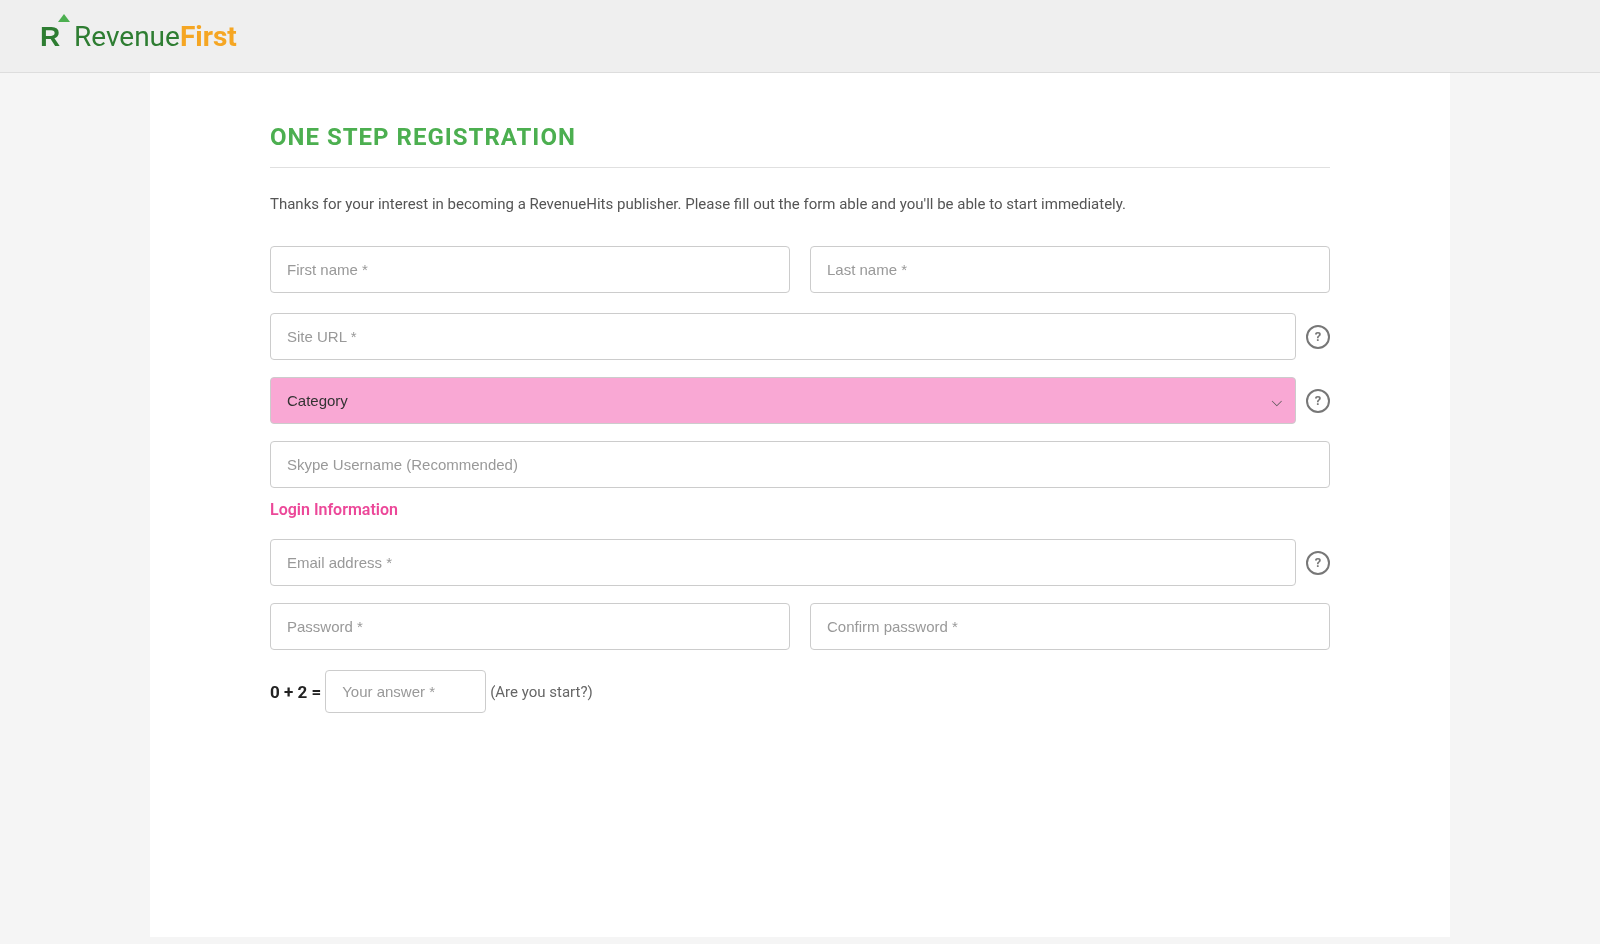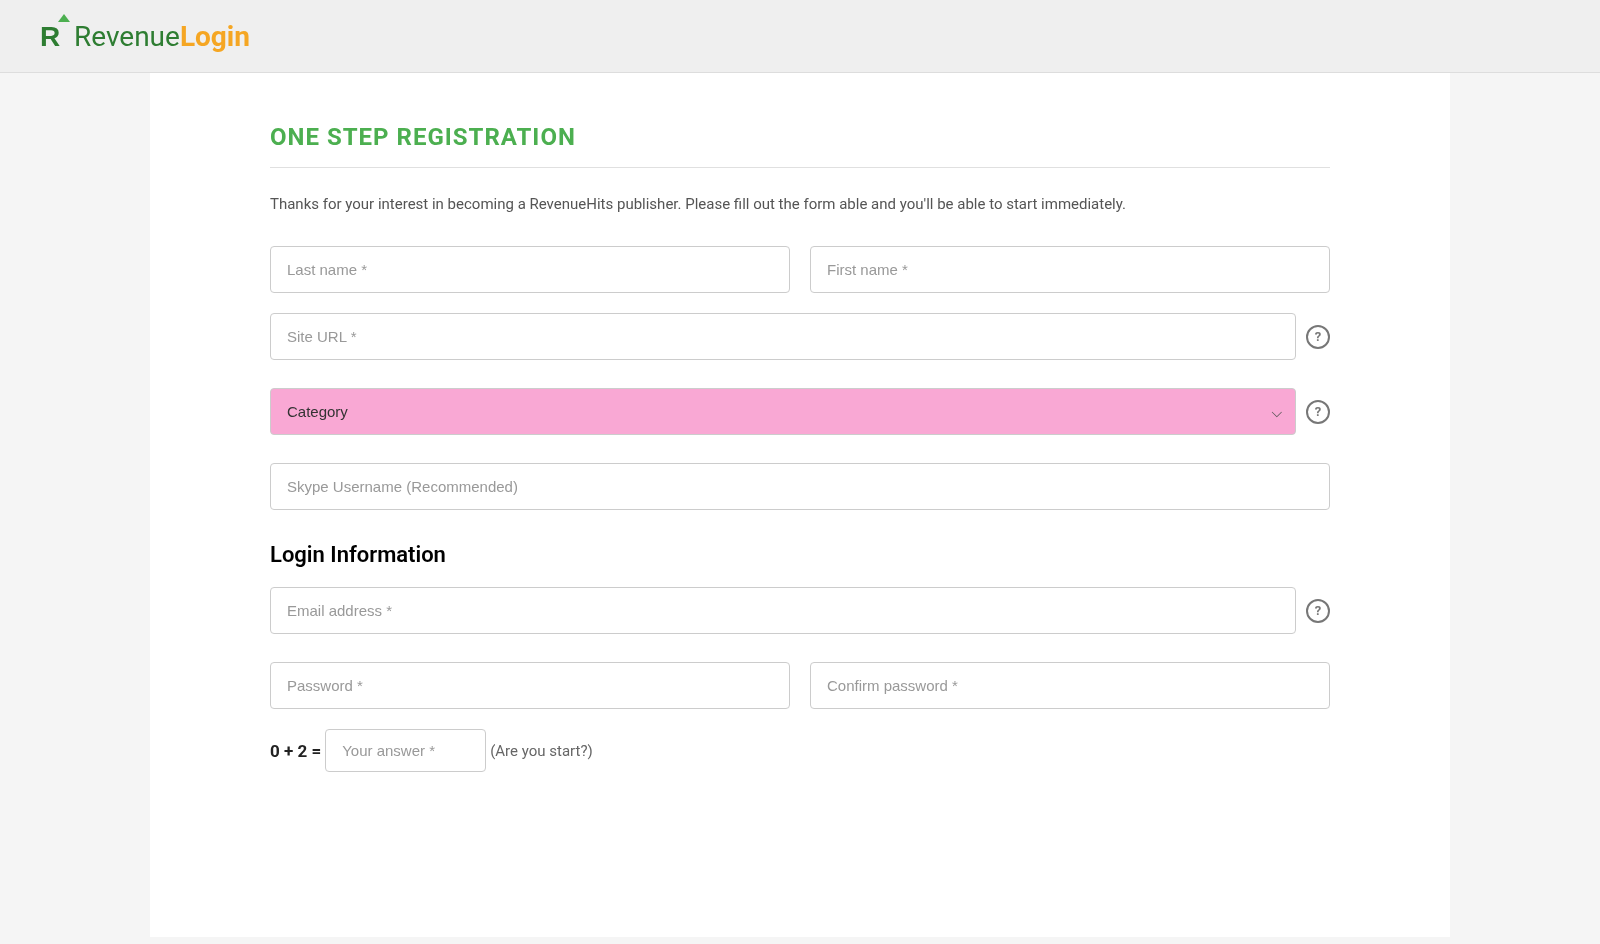--- a/index.html
+++ b/index.html
@@ -83,21 +83,21 @@
     }
 
     .form-input::placeholder {
       color: #999;
     }
 
     .form-group-with-help {
       display: flex;
       align-items: center;
       gap: 10px;
-      margin-bottom: 28px;
+      margin-bottom: 17px;
     }
 
     .form-group-with-help .form-input {
       flex: 1;
     }
 
     .help-icon {
       width: 24px;
       height: 24px;
       border-radius: 50%;
@@ -135,23 +135,23 @@
       position: absolute;
       right: 14px;
       top: 50%;
       transform: translateY(-50%);
       pointer-events: none;
       color: #555;
       font-size: 14px;
     }
 
     .section-title {
-      font-size: 22px;
+      font-size: 16px;
       font-weight: 600;
-      color: #000000;
+      color: #ec4899;
       margin-bottom: 20px;
       margin-top: 10px;
     }
 
     .captcha-row {
       display: flex;
       align-items: center;
       gap: 4px;
       margin-top: 10px;
     }
@@ -191,38 +191,38 @@
 <body>
 
 <header class="header">
   <div class="logo">
     <svg width="32" height="40" viewBox="0 0 32 40" style="margin-right:2px; margin-top:-4px;">
       <text x="0" y="32" font-family="Arial, sans-serif" font-weight="700" font-size="28" fill="#2e7d32">R</text>
       <path d="M18 2 L24 10 L12 10 Z" fill="#4caf50" transform="translate(6, -2)"></path>
     </svg>
     <span style="display:inline-flex; align-items:center;">
       <span class="logo-green-part" style="color:#2e7d32; font-size:28px; font-weight:400;">Revenue</span>
-        <span style="color:#f5a623; font-size:28px; font-weight:700;">Login</span>
+        <span style="color:#f5a623; font-size:28px; font-weight:700;">First</span>
     </span>
   </div>
 </header>
 
 <div class="main-content">
 
   <h1 class="page-title">ONE STEP REGISTRATION</h1>
   <hr class="divider">
 
   <p class="description">Thanks for your interest in becoming a RevenueHits publisher. Please fill out the form able and you'll be able to start immediately.</p>
 
   <div class="form-row">
     <div class="form-group">
+      <input type="text" class="form-input" placeholder="First name *" style="">
+    </div>
+    <div class="form-group">
       <input type="text" class="form-input" placeholder="Last name *" style="">
-    </div>
-    <div class="form-group">
-      <input type="text" class="form-input" placeholder="First name *" style="">
     </div>
   </div>
 
   <div class="form-group-with-help">
     <input type="text" class="form-input" placeholder="Site URL *" style="">
     <div class="help-icon">?</div>
   </div>
 
   <div class="form-group-with-help">
     <div class="select-wrapper" style="flex:1;">
@@ -233,21 +233,21 @@
         <option>Shopping</option>
         <option>Technology</option>
         <option>Entertainment</option>
         <option>Other</option>
       </select>
       <span class="select-chevron">⌵</span>
     </div>
     <div class="help-icon">?</div>
   </div>
 
-  <div class="form-row" style="margin-bottom:32px;">
+  <div class="form-row" style="margin-bottom:12px;">
     <div class="form-group full-width" style="flex:1;">
       <input type="text" class="form-input" style="width: 100%;" placeholder="Skype Username (Recommended)">
     </div>
   </div>
 
   <h2 class="section-title">Login Information</h2>
 
   <div class="form-group-with-help">
     <input type="email" class="form-input" placeholder="Email address *" style="">
     <div class="help-icon">?</div>

